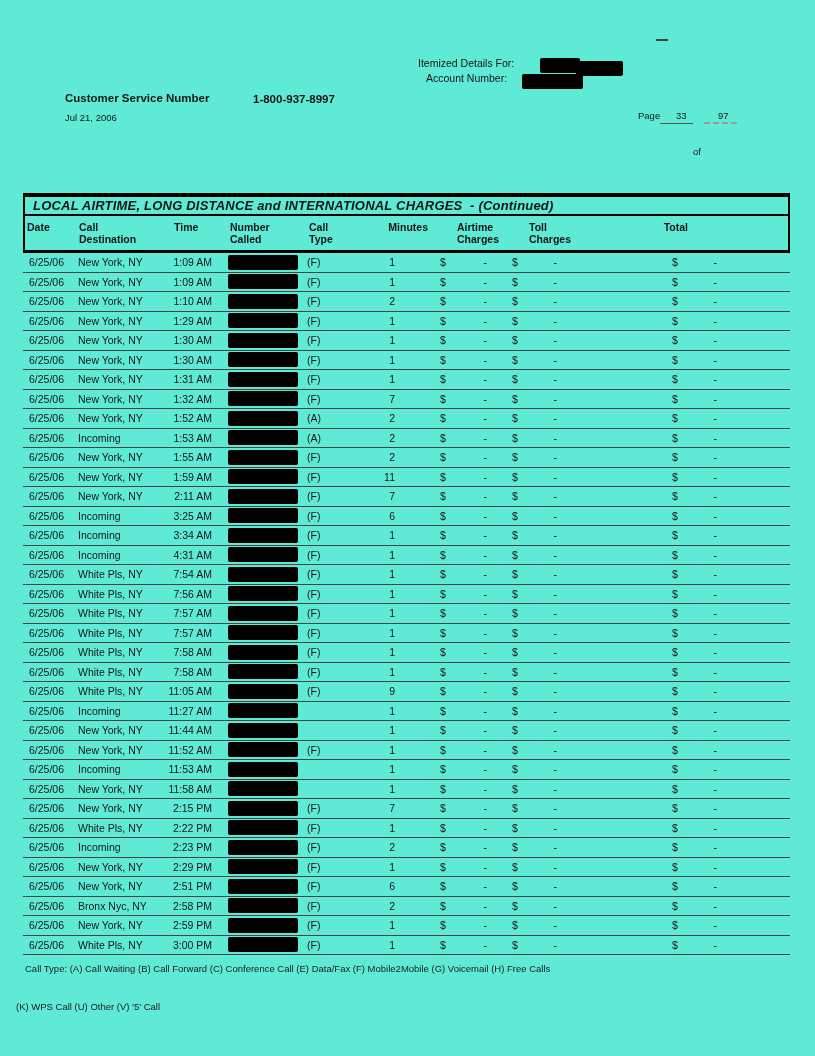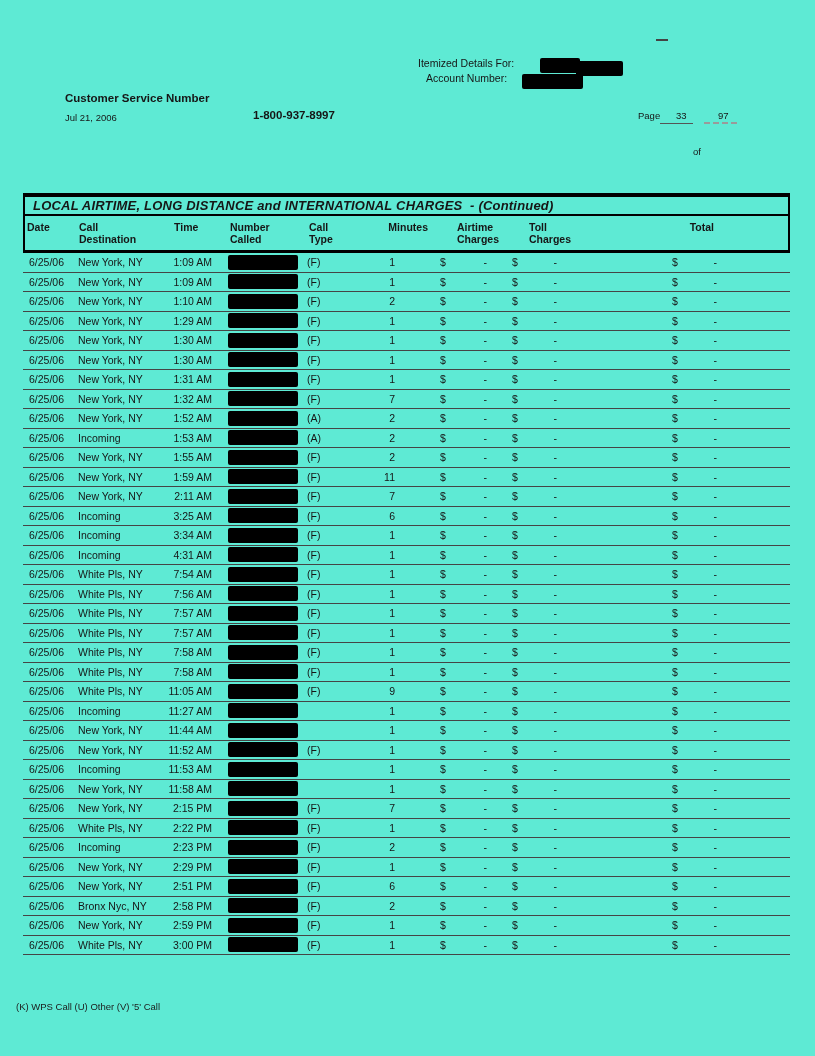--- a/index.html
+++ b/index.html
@@ -39,21 +39,21 @@
   }
   .hcell{font-size:10.5px;font-weight:bold;line-height:12px;white-space:nowrap;overflow:visible;}
   .hcol0{padding-left:2px;}
   .hcol1{padding-left:4px;}
   .hcol2{padding-left:11px;}
   .hcol3{padding-left:15px;}
   .hcol4{padding-left:4px;}
   .hcol5{text-align:right;position:relative;left:26px;}
   .hcol6{padding-left:55px;}
   .hcol7{padding-left:32px;}
-  .hcol8{text-align:right;padding-right:74px;}
+  .hcol8{text-align:right;padding-right:100px;}
   
   .row{
     display:grid;
     grid-template-columns:50px 88px 52px 90px 47px 50px 95px 68px 1fr;
     height:19.5px;box-sizing:border-box;
     align-items:center;
     border-bottom:1px solid #454545;
     font-size:10.5px;
   }
   .cell{white-space:nowrap;}
@@ -79,21 +79,21 @@
   <div class="scan-dash" style="left:656px;top:39px;width:12px;height:2px;"></div>
 
   <span class="abs lbl-small" style="left:418px;top:57px;">Itemized Details For:</span>
   <div class="redaction" style="left:540px;top:58px;width:40px;height:15px;"></div>
   <div class="redaction" style="left:576px;top:61px;width:47px;height:15px;"></div>
 
   <span class="abs lbl-small" style="left:426px;top:72px;">Account Number:</span>
   <div class="redaction" style="left:522px;top:74px;width:61px;height:15px;"></div>
 
   <span class="abs lbl-bold" style="left:65px;top:92px;">Customer Service Number</span>
-  <span class="abs lbl-bold" style="left:253px;top:109px;">1-800-937-8997</span>
+  <span class="abs lbl-bold" style="left:253px;top:93px;">1-800-937-8997</span>
   <span class="abs" style="left:65px;top:112px;font-size:9.5px;">Jul 21, 2006</span>
 
   <span class="abs" style="left:638px;top:110px;font-size:9.5px;">Page</span>
   <span class="abs" style="left:676px;top:110px;font-size:9.5px;">33</span>
   <span class="abs" style="left:693px;top:110px;font-size:9.5px;margin-top:36px;">of</span>
   <span class="abs" style="left:718px;top:110px;font-size:9.5px;">97</span>
   <div class="pg-underline" style="left:660px;top:123px;width:33px;"></div>
   <div class="pg-underline broken" style="left:704px;top:122px;width:33px;"></div>
 
   <div class="bill-table">
@@ -923,15 +923,16 @@
             <span>-</span>
           </div>
           <div class="cell money m-total">
             <span>$</span>
             <span>-</span>
           </div>
         </div>
       </div>
   </div>
 
+  <div class="footer-line" style="left:25px;top:963px;">Call Type: (A) Call Waiting (B) Call Forward (C) Conference Call (E) Data/Fax (F) Mobile2Mobile (G) Voicemail (H) Free Calls</div>
   <div class="footer-line" style="left:16px;top:1001px;text-align:center;">(K) WPS Call (U) Other (V) '5' Call</div>
 
 </div>
 
 </body></html>

